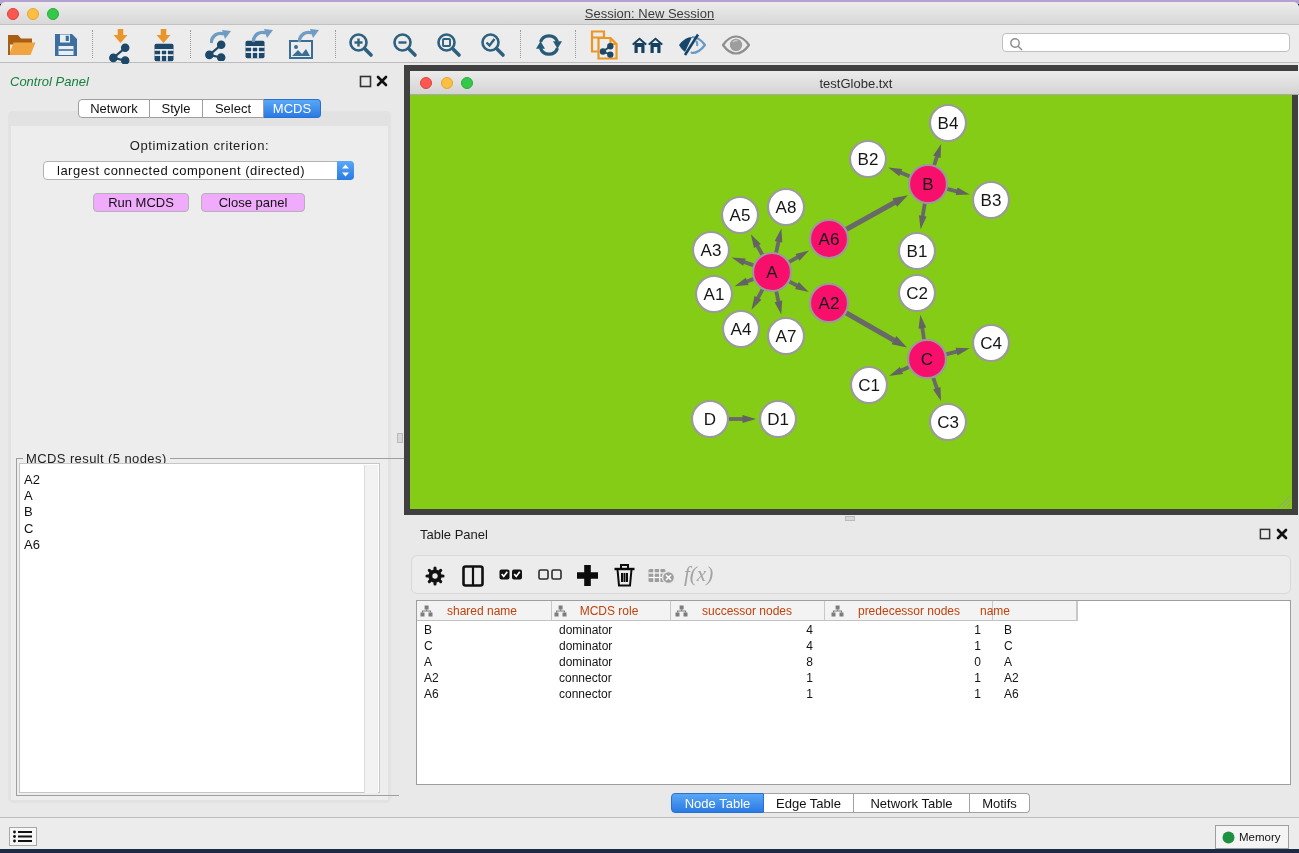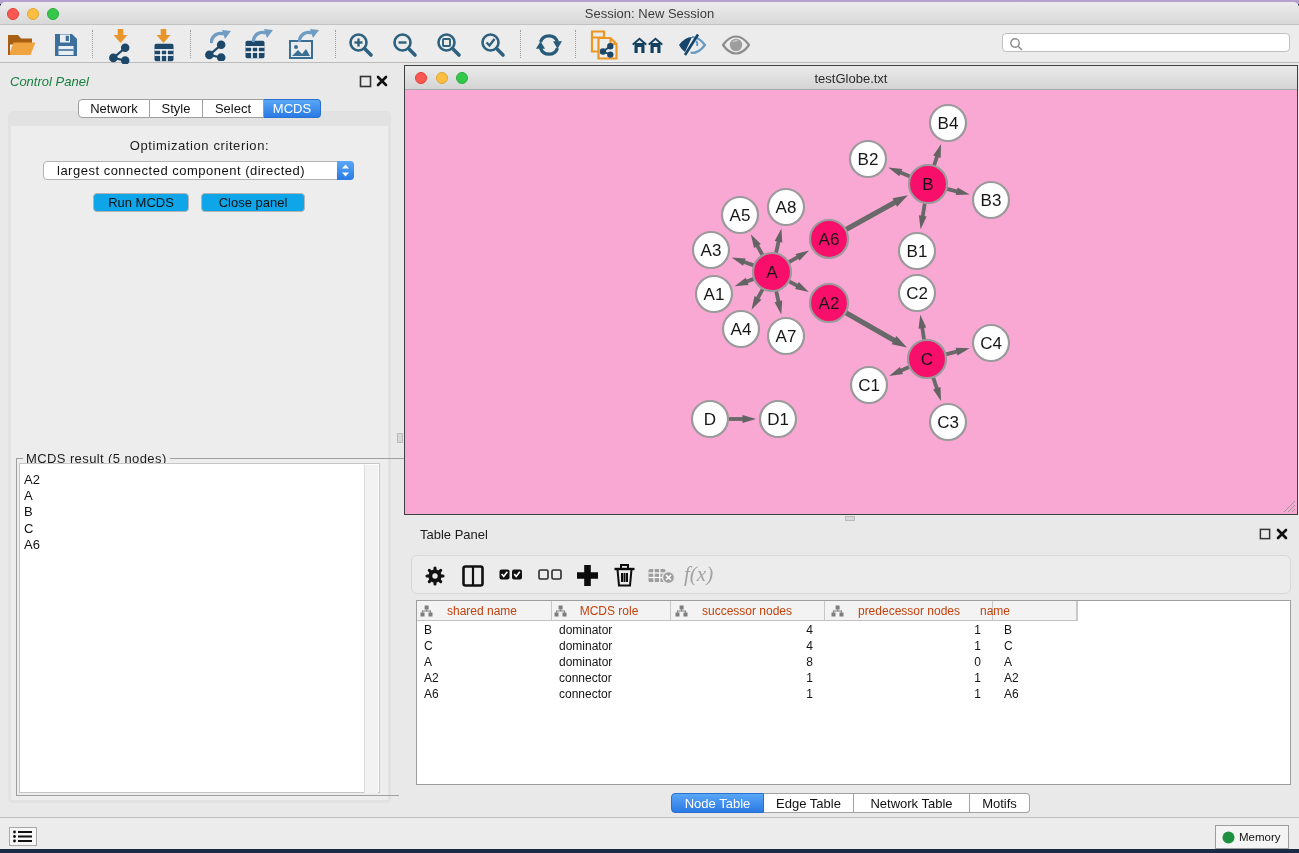--- a/index.html
+++ b/index.html
@@ -2,48 +2,48 @@
 <html><head><meta charset="utf-8">
 <style>
 * { margin:0; padding:0; box-sizing:border-box; }
 body { width:1299px; height:853px; overflow:hidden; font-family:"Liberation Sans",sans-serif; }
 #desk { position:relative; width:1299px; height:853px; background:#1d2a46; }
 #desk::before { content:""; position:absolute; left:0; top:0; width:1299px; height:4px; background:#b5a1ce; }
 #app { position:absolute; left:0; top:2px; width:1299px; height:845px; background:#e9e9e9; border-radius:6px 6px 0 0; }
 #titlebar { position:absolute; left:0; top:0; width:1299px; height:23px; border-radius:6px 6px 0 0;
   background:linear-gradient(#ececec,#d8d8d8); border-bottom:1px solid #c2c2c2; }
 .tl { position:absolute; top:5.5px; width:12px; height:12px; border-radius:50%; }
-#title { position:absolute; top:4px; left:0; width:100%; text-align:center; font-size:13px; color:#3c3c3c; }
+#title { position:absolute; top:4px; left:0; width:100%; text-align:center; font-size:13px; color:#3c3c3c;text-decoration:underline; }
 #toolbar { position:absolute; left:0; top:23px; width:1299px; height:38px; background:#ececec; border-bottom:1px solid #bbb; }
 .vsep { position:absolute; top:5px; height:28px; width:0; border-left:1.5px dotted #9a9a9a; }
 #search { position:absolute; left:1002px; top:8px; width:288px; height:19px; background:#fff;
   border:1px solid #c0c0c0; border-radius:4px; }
 #leftpanel { position:absolute; left:0; top:62px; width:399px; height:753px; background:#e9e9e9; }
 #cp-title { position:absolute; left:10px; top:10px; font-size:13px; color:#15803d;font-style:italic; }
 #tabs { position:absolute; left:78px; top:35px; height:19px; display:flex; z-index:5; }
 .tab { height:19px; border:1px solid #9e9e9e; border-left:none; background:#fff; font-size:13px;
   color:#111; text-align:center; line-height:18px; }
 .tab.first { border-left:1px solid #9e9e9e; border-radius:4px 0 0 4px; }
 .tab.sel { background:linear-gradient(#59a7f6,#2a7ae4); color:#fff; border-color:#2a70cf; border-radius:0 4px 4px 0; }
 #tabpane { position:absolute; left:8px; top:47px; width:383px; height:692px; background:#e2e2e2; border-radius:5px; }
 #tabinner { position:absolute; left:3px; top:15px; width:377px; height:674px; background:#ededed; }
 #optlabel { position:absolute; left:0; top:74px; width:399px; text-align:center; font-size:13px; color:#1c1c1c; letter-spacing:0.6px; }
 #dropdown { position:absolute; left:43px; top:97px; width:311px; height:19px; background:#fff;
   border:1px solid #b3b3b3; border-radius:4px; font-size:13px; color:#111; line-height:17px; padding-left:13px; letter-spacing:0.5px; }
 #ddbtn { position:absolute; right:-1px; top:-1px; width:17px; height:19px; border-radius:0 4px 4px 0;
   background:linear-gradient(#5aa8f7,#2a7ae4); }
-.btn { position:absolute; height:19px; background:#0ea5e9; border:1px solid #b3b3b3; border-radius:4px;
+.btn { position:absolute; height:19px; background:#f0abfc; border:1px solid #b3b3b3; border-radius:4px;
   font-size:13px; color:#111; text-align:center; line-height:17px; }
 #fieldset { position:absolute; left:16px; top:394px; width:429px; height:338px; border:1px solid #9f9f9f; }
 #legend { position:absolute; left:6px; top:-8px; background:#ededed; padding:0 3px; font-size:13px; color:#1c1c1c; letter-spacing:0.4px; }
 #mlist { position:absolute; left:2px; top:4px; width:361px; height:330px; background:#fff; border:1px solid #c6c6c6;
   font-size:13px; color:#111; padding:8px 0 0 4px; line-height:16.2px; }
 #mscroll { position:absolute; right:1px; top:1px; width:14px; height:328px; background:#f2f2f2; border-left:1px solid #ddd; }
-#netwin { position:absolute; left:404px; top:63px; width:894px; height:450px; background:#f9a8d4;
-  border:1px solid #404040; }
+#netwin { position:absolute; left:404px; top:63px; width:894px; height:450px; background:#84cc16;
+  border:6px solid #404040; }
 #nettitle { position:absolute; left:0; top:0; width:892px; height:24px; background:linear-gradient(#ebebeb,#d4d4d4);
   border-bottom:1px solid #aaa; }
 #netname { position:absolute; top:5px; left:0; width:100%; text-align:center; font-size:13px; color:#2c2c2c; }
 #grip { position:absolute; right:1px; bottom:1px; width:13px; height:13px; }
 #tablepanel { position:absolute; left:399px; top:513px; width:900px; height:302px; background:#e9e9e9; }
 #tp-title { position:absolute; left:21px; top:12px; font-size:13px; color:#1c1c1c; }
 #ttoolbox { position:absolute; left:12px; top:40px; width:880px; height:39px; background:#ececec;
   border:1px solid #d8d8d8; border-radius:6px; }
 #ttable { position:absolute; left:416px; top:598px; width:875px; height:185px; background:#fff; border:1px solid #9e9e9e; }
 #thead { position:absolute; left:0; top:0; width:660px; height:20px; background:#f3f3f3;

